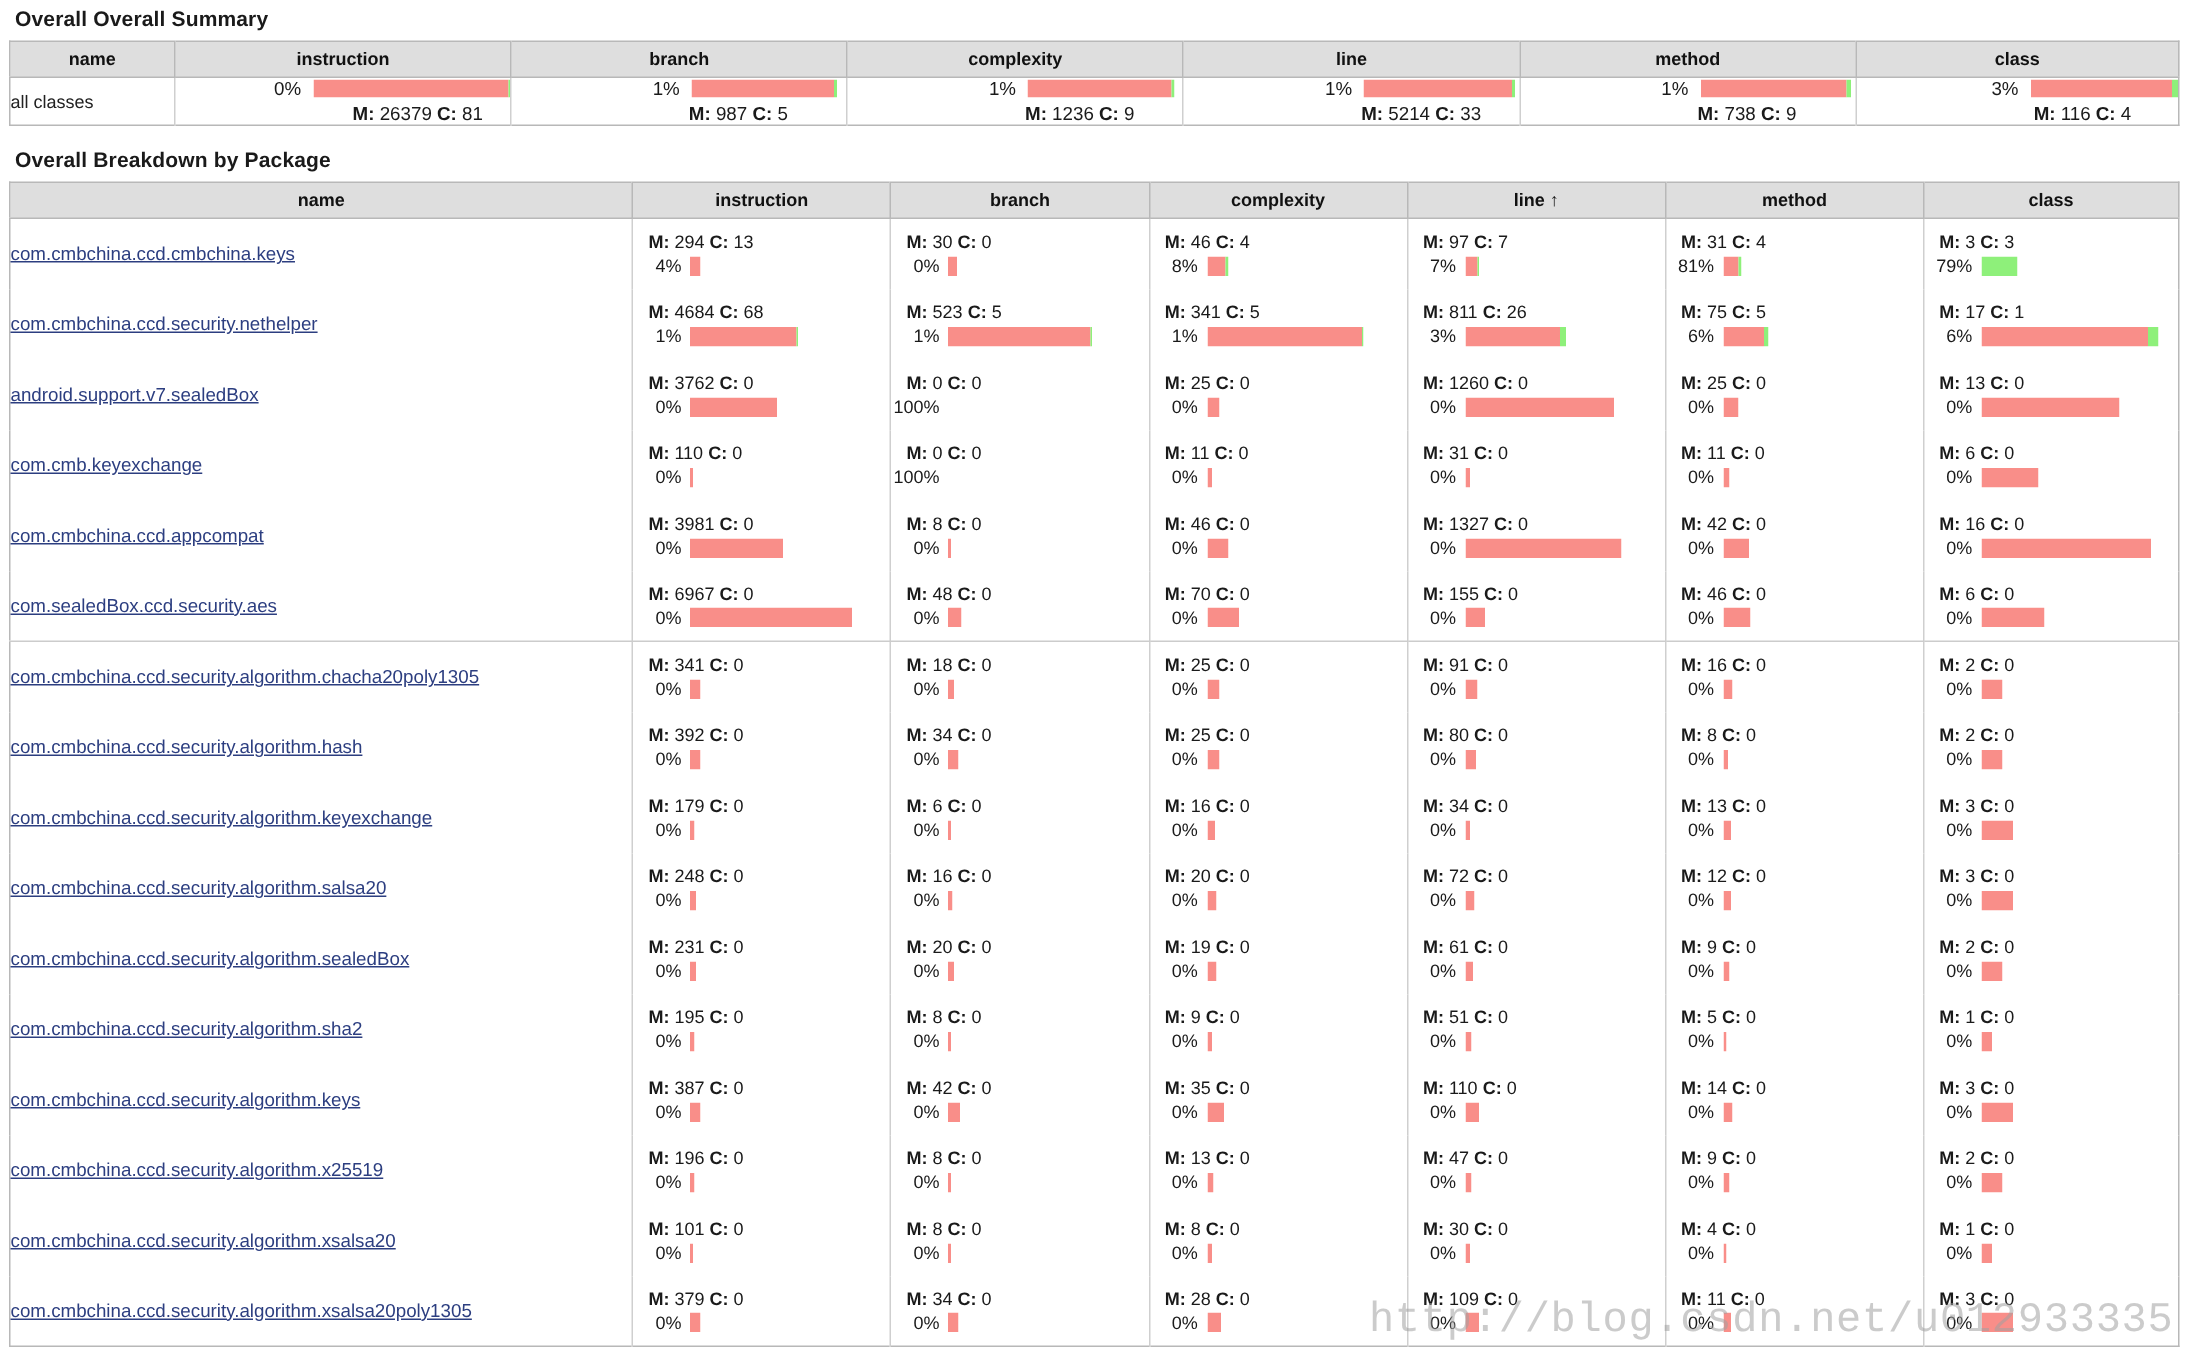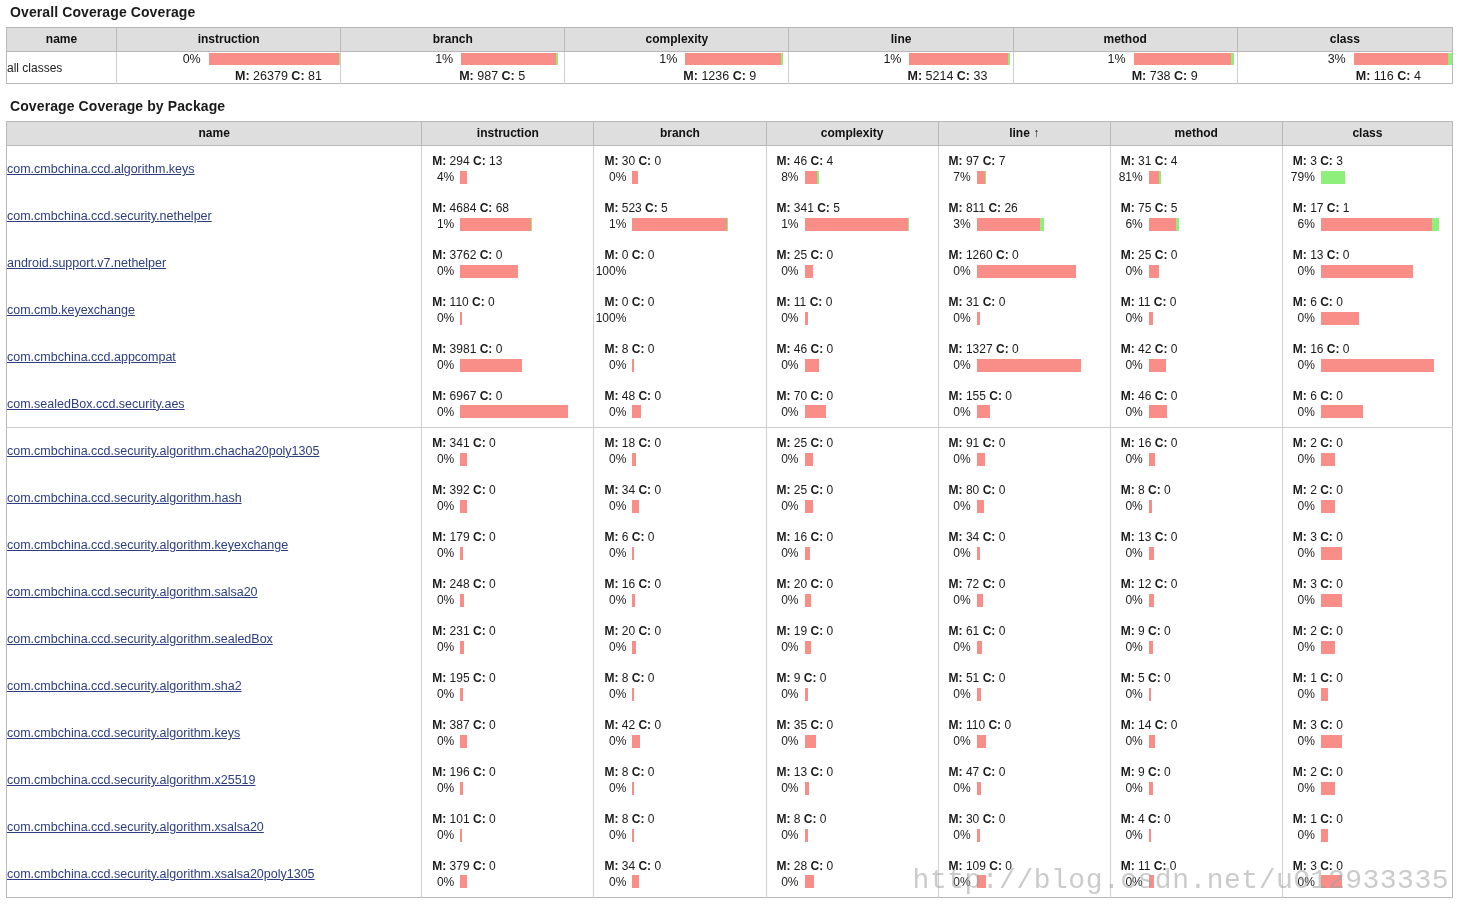--- a/index.html
+++ b/index.html
@@ -117,21 +117,21 @@
     white-space: nowrap;
     pointer-events: none;
     letter-spacing: 0.5px;
   }
 </style>
 </head>
 <body>
 
 <div class="page">
 
-  <div class="section-title">Overall Coverage Coverage</div>
+  <div class="section-title">Overall Overall Summary</div>
 
   <table class="cov">
     <colgroup>
       <col style="width:110px">
         <col style="width:224px">
         <col style="width:224px">
       <col style="width:224px">
         <col style="width:224px">
         <col style="width:224px">
         <col style="width:215px">
@@ -219,21 +219,21 @@
                   <span class="covered" style="width: 4px;"></span>
                 </span>
               </div>
               <div class="mc sum-mc"><b>M:</b> 116 <b>C:</b> 4</div>
             </div>
           </td>
         </tr>
     </tbody>
   </table>
 
-  <div class="section-title second">Coverage Coverage by Package</div>
+  <div class="section-title second">Overall Breakdown by Package</div>
 
   <table class="cov">
     <colgroup>
       <col style="width:415px">
         <col style="width:172px">
         <col style="width:172px">
       <col style="width:172px">
         <col style="width:172px">
         <col style="width:172px">
         <col style="width:170px">
@@ -244,21 +244,21 @@
           <th>instruction</th>
           <th>branch</th>
           <th>complexity</th>
           <th>line<span class="sort-arrow"> ↑</span></th>
           <th>method</th>
           <th>class</th>
         </tr>
     </thead>
     <tbody id="pkg-body">
         <tr class="pkg-row">
-          <td class="pkg-name"><a href="#">com.cmbchina.ccd.algorithm.keys</a></td>
+          <td class="pkg-name"><a href="#">com.cmbchina.ccd.cmbchina.keys</a></td>
           <td class="pkg-cell">
             <div class="metric-stack">
               <div class="mc"><b>M:</b> 294 <b>C:</b> 13</div>
               <div class="bar-line">
                 <span class="pct">4%</span>
                 <span class="bar">
                   <span class="missed" style="width: 7px;"></span>
                 </span>
               </div>
             </div>
@@ -391,21 +391,21 @@
                 <span class="pct">6%</span>
                 <span class="bar">
                   <span class="missed" style="width: 111px;"></span>
                   <span class="covered" style="width: 7px;"></span>
                 </span>
               </div>
             </div>
           </td>
         </tr>
         <tr class="pkg-row">
-          <td class="pkg-name"><a href="#">android.support.v7.nethelper</a></td>
+          <td class="pkg-name"><a href="#">android.support.v7.sealedBox</a></td>
           <td class="pkg-cell">
             <div class="metric-stack">
               <div class="mc"><b>M:</b> 3762 <b>C:</b> 0</div>
               <div class="bar-line">
                 <span class="pct">0%</span>
                 <span class="bar">
                   <span class="missed" style="width: 58px;"></span>
                 </span>
               </div>
             </div>

